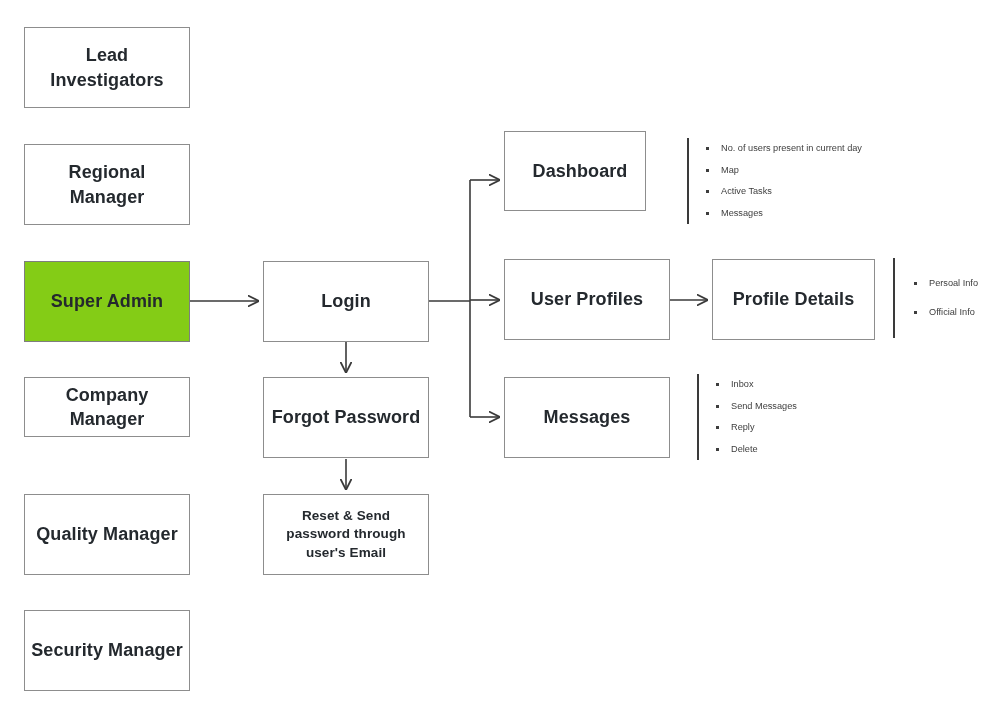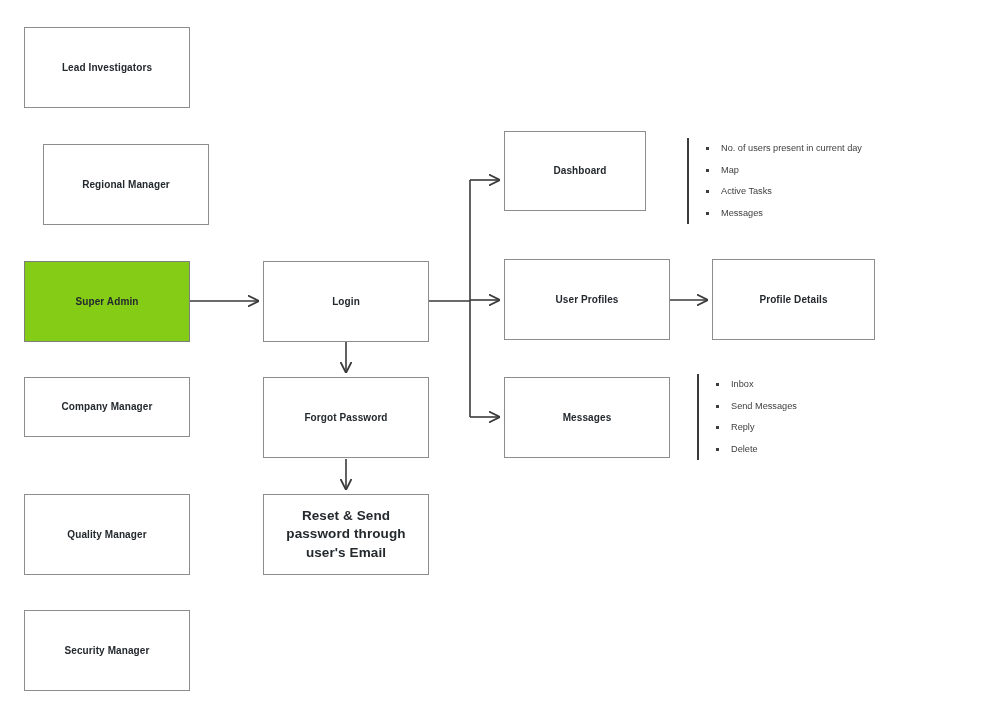--- a/index.html
+++ b/index.html
@@ -30,21 +30,21 @@
   .node {
     position: absolute;
     box-sizing: border-box;
     border: 1.4px solid #8d8d8d;
     background: #ffffff;
     display: flex;
     align-items: center;
     justify-content: center;
     text-align: center;
     font-weight: bold;
-    font-size: 10px;
+    font-size: 18px;
     line-height: 1.35;
     color: #24292e;
     letter-spacing: .1px;
     padding: 4px 6px;
   }
   .node.shaded {
     background: #84cc16;
     border-color: #7e7e7e;
   }
   .node.tall-text {
@@ -116,21 +116,21 @@
 
     <path d="M 470 417 L 499 417" fill="none" stroke="#3a3a3a" stroke-width="1.6" marker-end="url(#arrow)"></path>
 
     <path d="M 670 300 L 707 300" fill="none" stroke="#3a3a3a" stroke-width="1.6" marker-end="url(#arrow)"></path>
   </svg>
 
   <div class="node" style="left:24px; top:27px; width:166px; height:81px;">
     <span>Lead Investigators</span>
   </div>
 
-  <div class="node" style="left:24px; top:144px; width:166px; height:81px;margin-left:19px;">
+  <div class="node" style="left:24px; top:144px; width:166px; height:81px;">
     <span>Regional Manager</span>
   </div>
 
   <div class="node shaded" style="left:24px; top:261px; width:166px; height:81px;">
     <span>Super Admin</span>
   </div>
 
   <div class="node" style="left:24px; top:377px; width:166px; height:60px;">
     <span>Company Manager</span>
   </div>
@@ -186,20 +186,33 @@
         <span class="bullet"></span>
         <span>Active Tasks</span>
       </li>
       <li>
         <span class="bullet"></span>
         <span>Messages</span>
       </li>
     </ul>
   </div>
 
+  <div class="detail-group" style="left:893px; top:258px; width:105px; height:80px;">
+    <div class="brace"></div>
+    <ul class="detail-list" style="justify-content:center; gap:18px; padding-left:18px;">
+      <li>
+        <span class="bullet"></span>
+        <span>Persoal Info</span>
+      </li>
+      <li>
+        <span class="bullet"></span>
+        <span>Official Info</span>
+      </li>
+    </ul>
+  </div>
 
   <div class="detail-group" style="left:697px; top:374px; width:160px; height:86px;">
     <div class="brace"></div>
     <ul class="detail-list">
       <li>
         <span class="bullet"></span>
         <span>Inbox</span>
       </li>
       <li>
         <span class="bullet"></span>

